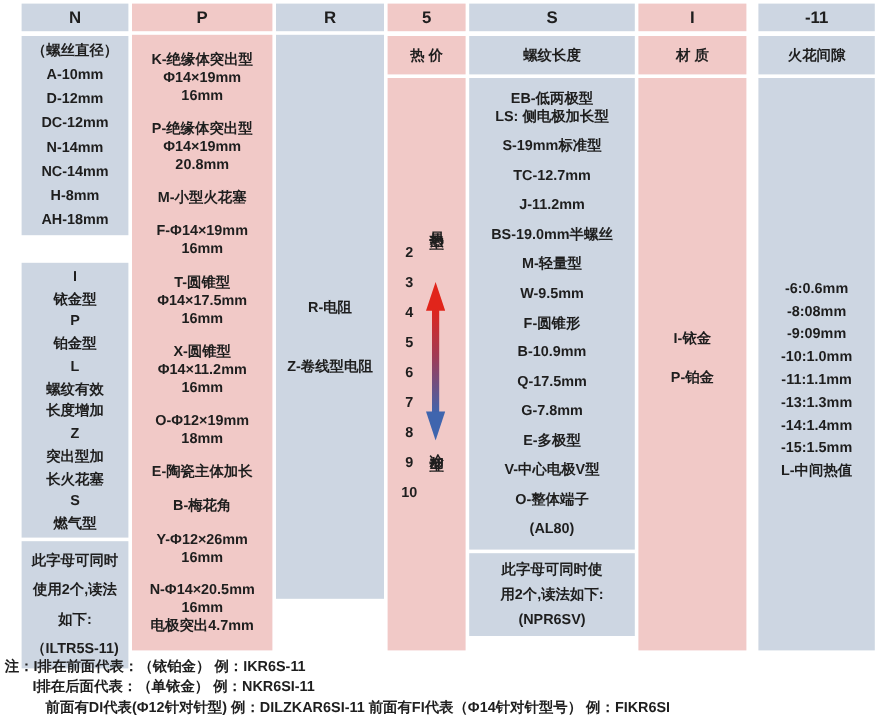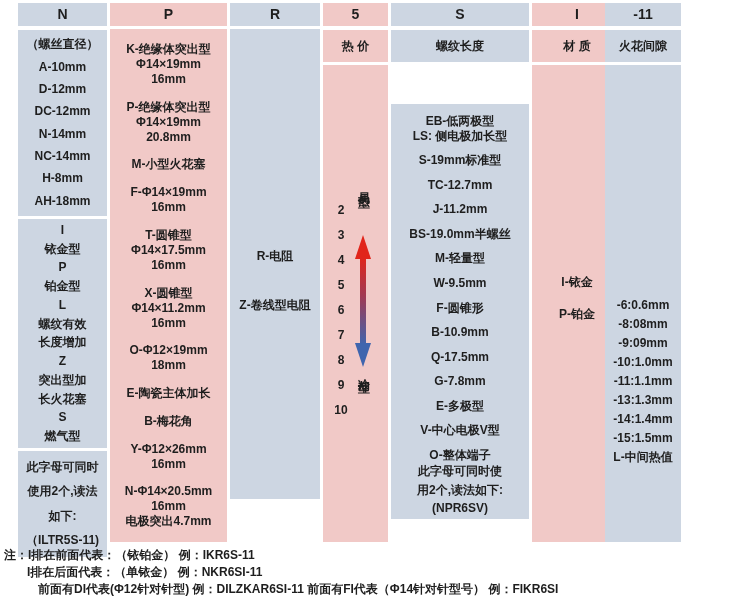--- a/index.html
+++ b/index.html
@@ -13,32 +13,32 @@
   .sub{top:30px;height:32px;justify-content:center;font-size:12px;}
   .evenly{justify-content:space-evenly;}
   .grp{white-space:pre-line;}
   
   .cn{left:18px;width:89px;}
   .cp{left:110px;width:117px;}
   .cr{left:230px;width:90px;}
   .ch{left:323px;width:65px;}
   .cs{left:391px;width:138px;}
   .ci{left:532px;width:90px;}
-  .cg{left:605px;width:76px;}
-  
-  .n1{top:30px;height:186px;}
+  .cg{left:632px;width:97px;}
+  
+  .n1{top:30px;height:166px;}
   .n2{top:219px;height:229px;}
   .n3{top:451px;height:106px;}
   .pbody{top:29px;height:513px;}
   .rbody{top:29px;height:470px;justify-content:flex-start;padding-top:218px;gap:30px;line-height:19px;}
   .hbody{top:65px;height:477px;display:block;}
-  .s1{top:65px;height:393px;margin-top:39px;}
-  .s2{top:461px;height:58px;}
+  .s1{top:65px;height:393px;}
+  .s2{top:461px;height:69px;}
   .ibody{top:65px;height:477px;justify-content:flex-start;padding-top:208px;gap:13px;line-height:19px;}
-  .gbody{top:65px;height:477px;justify-content:flex-end;padding:100px 0 75px 0;line-height:19px;}
+  .gbody{top:65px;height:477px;justify-content:center;padding:100px 0 75px 0;line-height:19px;}
   
   .heat-numbers{position:absolute;left:0;top:136px;width:36px;display:flex;flex-direction:column;
                 gap:6px;line-height:19px;text-align:center;}
   .vtext{position:absolute;writing-mode:vertical-rl;text-orientation:upright;letter-spacing:2px;
          font-size:12px;font-weight:600;}
   .hot{left:33px;top:118px;}
   .cold{left:33px;top:303px;}
   .arrow{position:absolute;left:32px;top:170px;}
   
   .note{position:absolute;font-size:12px;font-weight:600;white-space:nowrap;}

